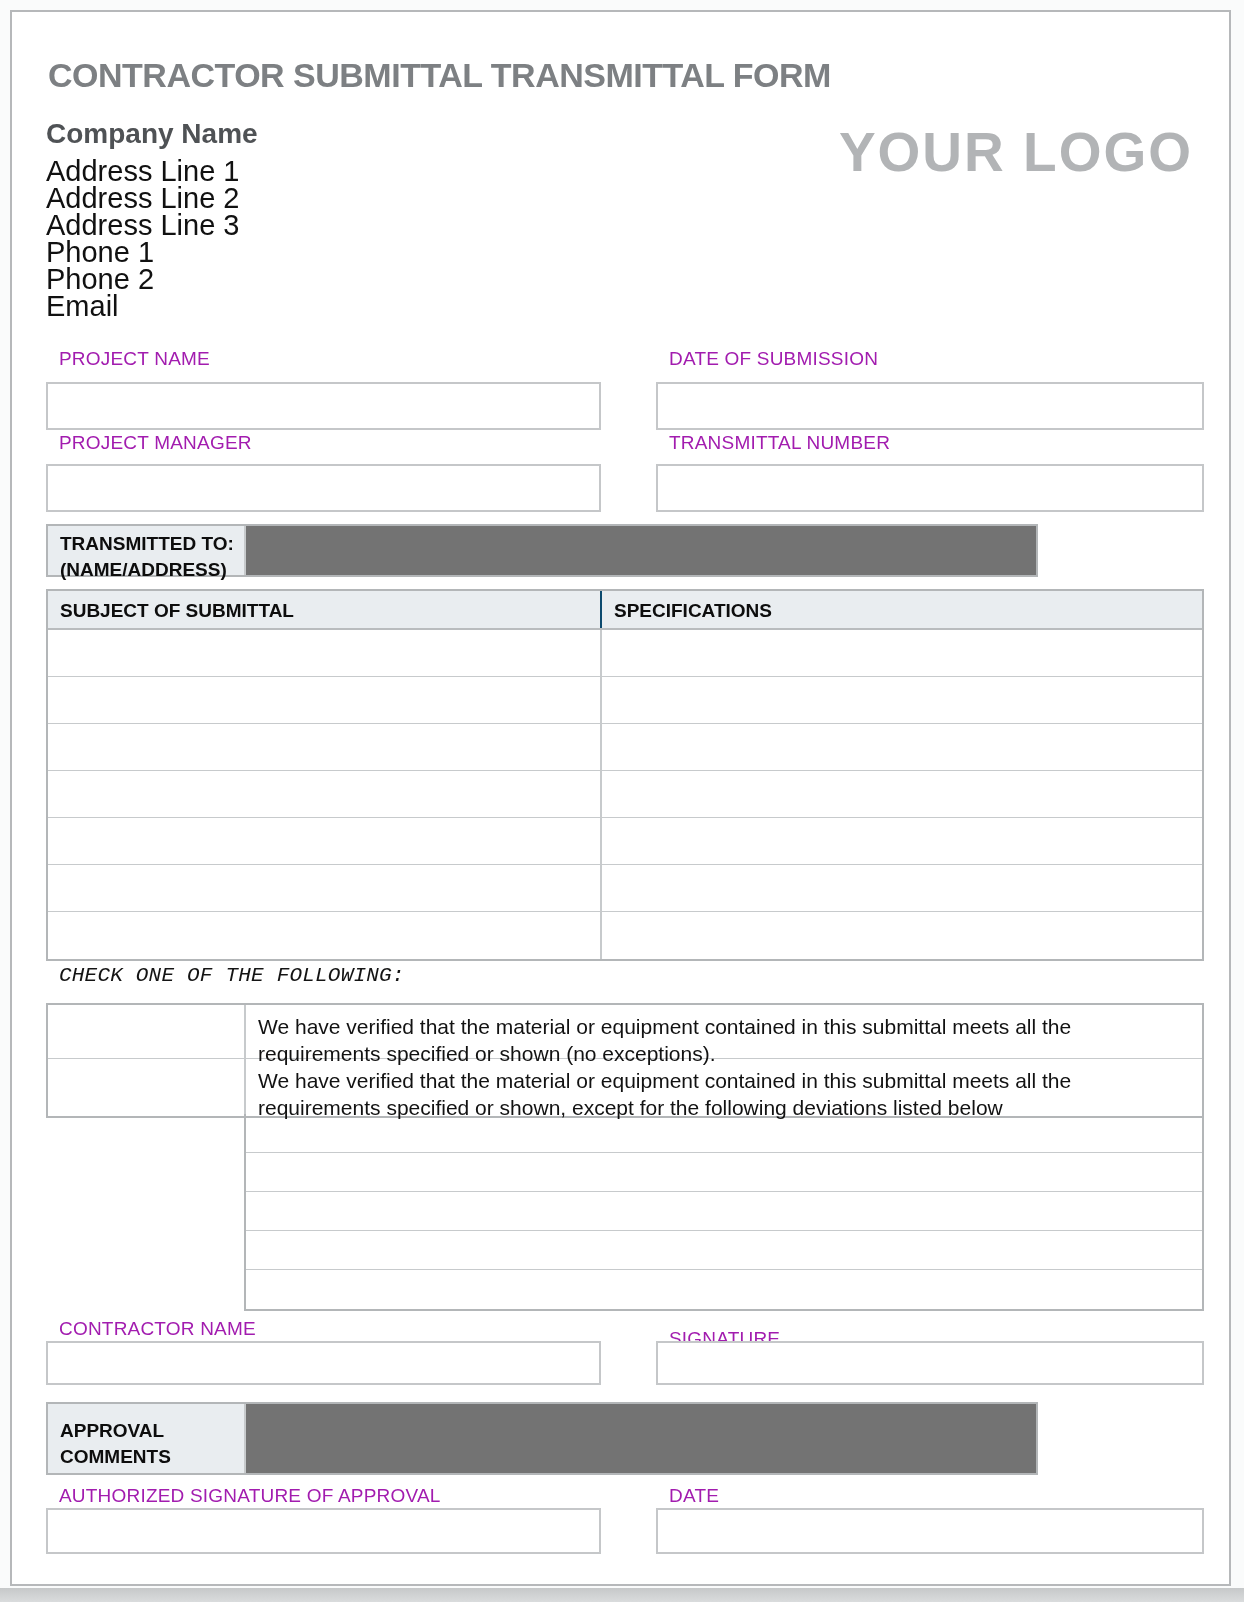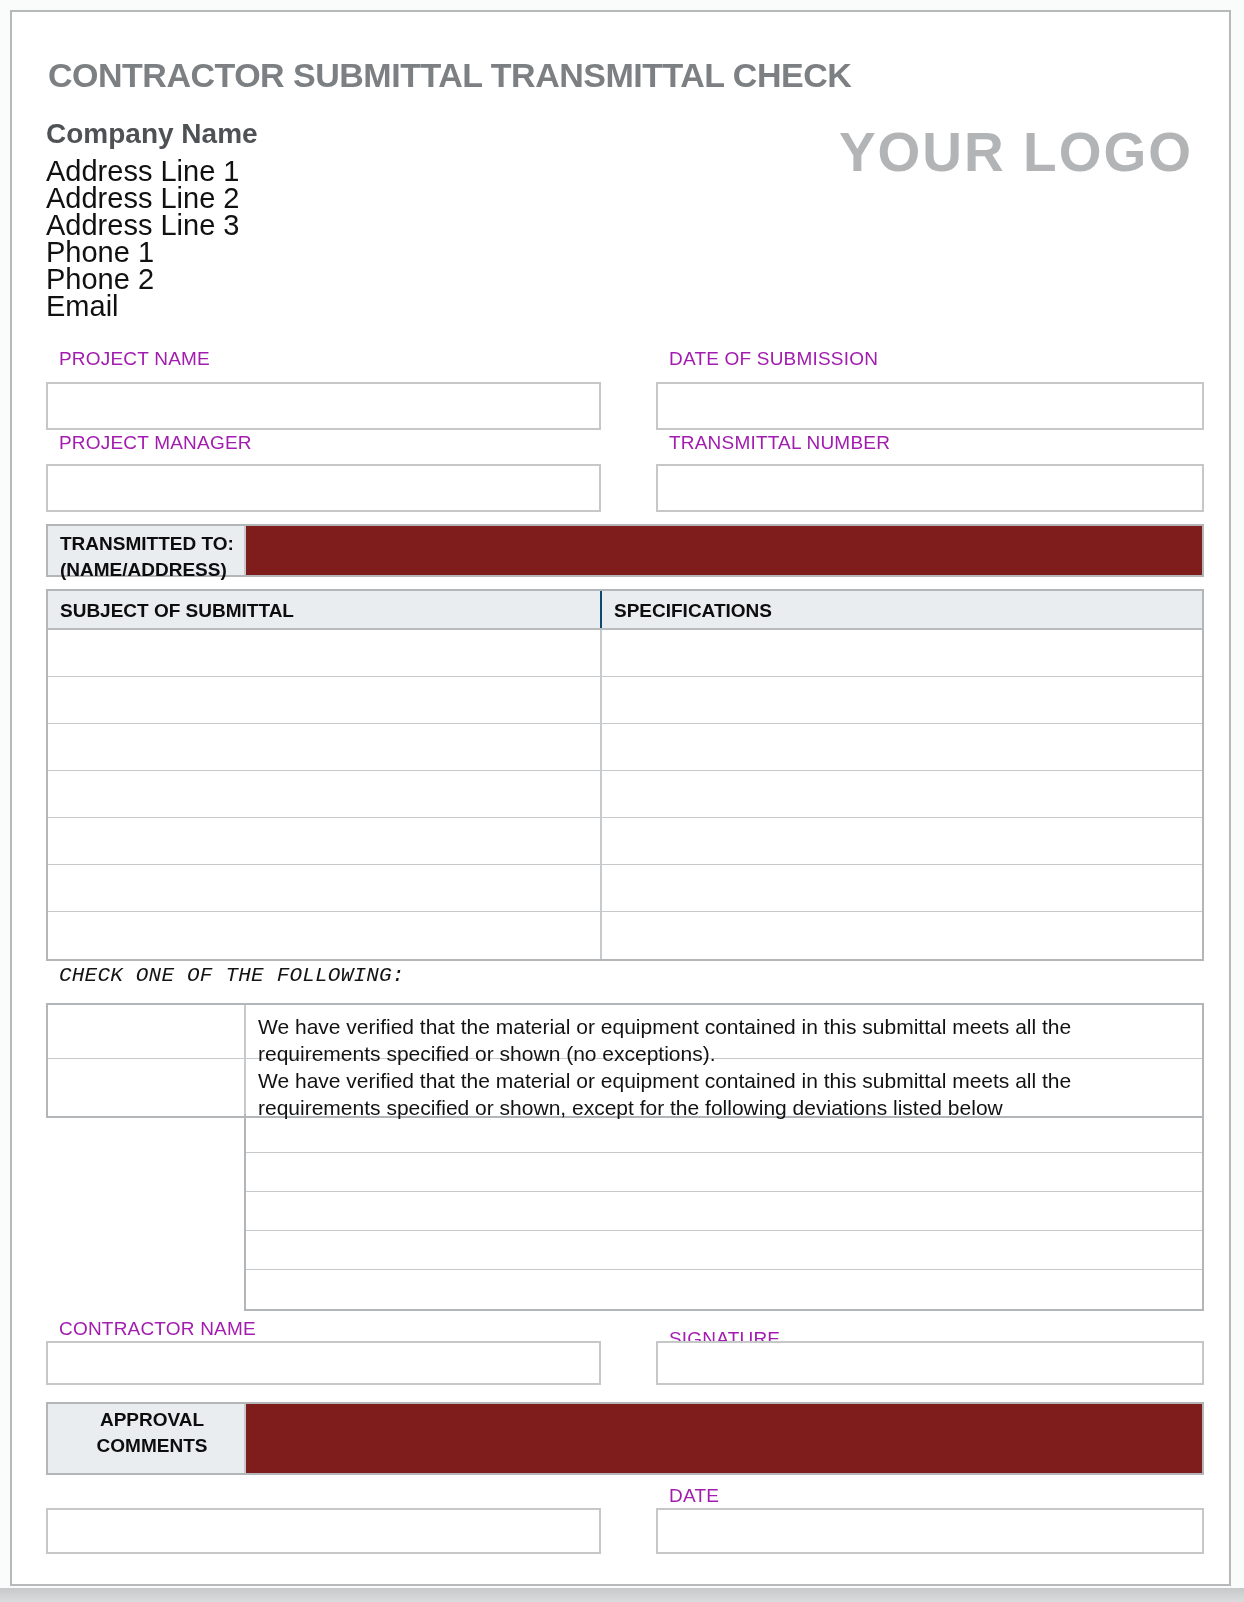--- a/index.html
+++ b/index.html
@@ -22,22 +22,22 @@
     letter-spacing:2px; color:#b2b4b6;margin-left:12px; }
 
   .field-label { position:absolute; font-size:19px; color:#a21caf; letter-spacing:0.2px; white-space:nowrap; }
   .input-box { position:absolute; background:#ffffff; border:2px solid #c5c7c9; }
   .col-l { left:34px;  width:555px; }
   .col-r { left:644px; width:548px; }
   .lab-l { left:47px; }
   .lab-r { left:657px; }
 
   
-  .hdr-table { position:absolute; left:34px; width:1158px; border:2px solid #b3b6b8;
-    background:#7f1d1d; display:flex; }
+  .hdr-table { position:absolute; left:34px; width:992px; border:2px solid #b3b6b8;
+    background:#737373; display:flex; }
   .hdr-cell { width:198px; background:#e9edf0; border-right:2px solid #c7cacc;
     font-size:19px; font-weight:bold; color:#0d0d0d; line-height:26px;
     padding:9px 0 0 12px; }
   .hdr-value { flex:1; }
 
   
   .sub-table { position:absolute; left:34px; top:577px; width:1158px;
     border:2px solid #b3b6b8; }
   .sub-head { display:flex; height:39px; background:#e9edf0;
     border-bottom:2px solid #b9bcbe; }
@@ -64,21 +64,21 @@
     border:2px solid #b3b6b8; border-top:none; }
   .dev-row { height:39px; border-bottom:1px solid #c7cacc; }
   .dev-row:last-child { border-bottom:none; }
 </style>
 </head>
 <body>
 
 <div class="backdrop">
   <div class="page">
 
-    <div class="title">CONTRACTOR SUBMITTAL TRANSMITTAL CHECK</div>
+    <div class="title">CONTRACTOR SUBMITTAL TRANSMITTAL FORM</div>
 
     <div class="company-name">Company Name</div>
     <div class="company-lines">
         <div>Address Line 1</div>
         <div>Address Line 2</div>
         <div>Address Line 3</div>
         <div>Phone 1</div>
         <div>Phone 2</div>
         <div>Email</div>
       </div>
@@ -162,26 +162,27 @@
         <div class="dev-row"></div>
         <div class="dev-row"></div>
       </div>
 
     <div class="field-label lab-l" style="top:1306px;">CONTRACTOR NAME</div>
     <div class="field-label lab-r" style="top:1306px;margin-top:10px;">SIGNATURE</div>
     <div class="input-box col-l" style="top:1329px; height:44px;"></div>
     <div class="input-box col-r" style="top:1329px; height:44px;"></div>
 
     <div class="hdr-table" style="top:1390px; height:73px;">
-      <div class="hdr-cell" style="padding-top:3px;text-align:center;">
+      <div class="hdr-cell" style="padding-top:14px;">
         <div>APPROVAL</div>
         <div>COMMENTS</div>
       </div>
       <div class="hdr-value"></div>
     </div>
 
+    <div class="field-label lab-l" style="top:1473px;">AUTHORIZED SIGNATURE OF APPROVAL</div>
     <div class="field-label lab-r" style="top:1473px;">DATE</div>
     <div class="input-box col-l" style="top:1496px; height:46px;"></div>
     <div class="input-box col-r" style="top:1496px; height:46px;"></div>
 
   </div>
   <div class="bottom-band"></div>
 </div>
 
 </body></html>

